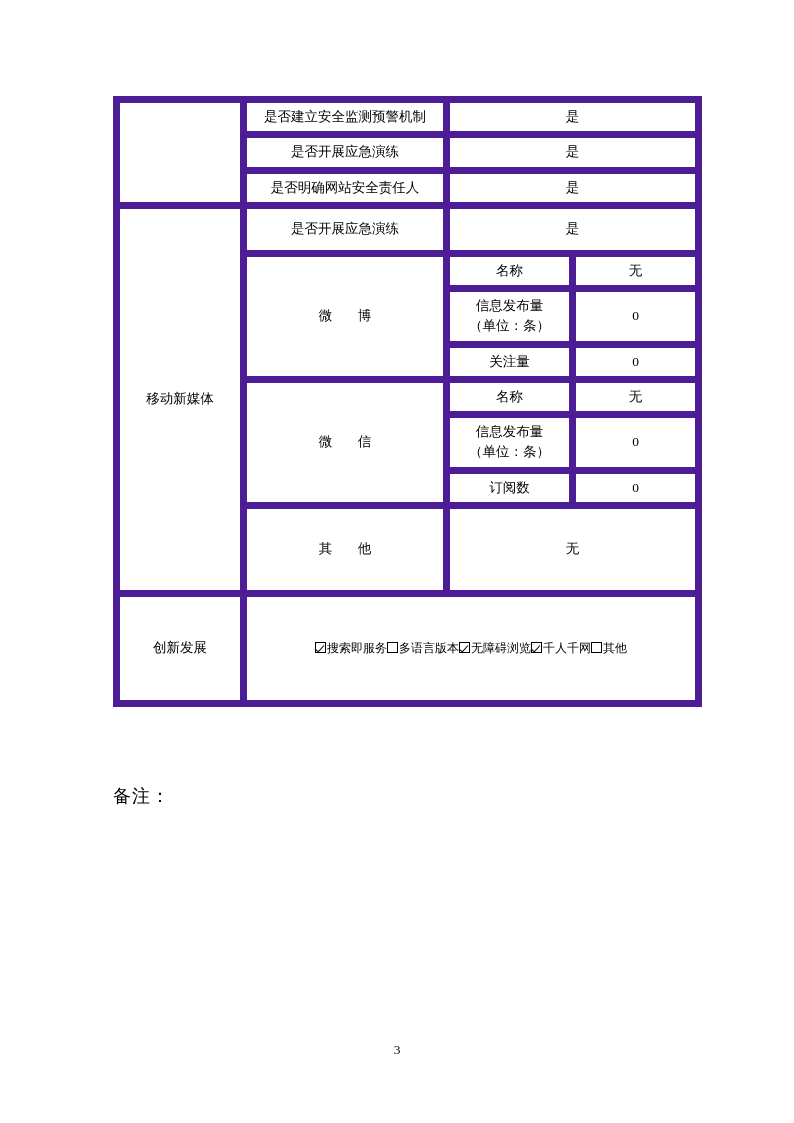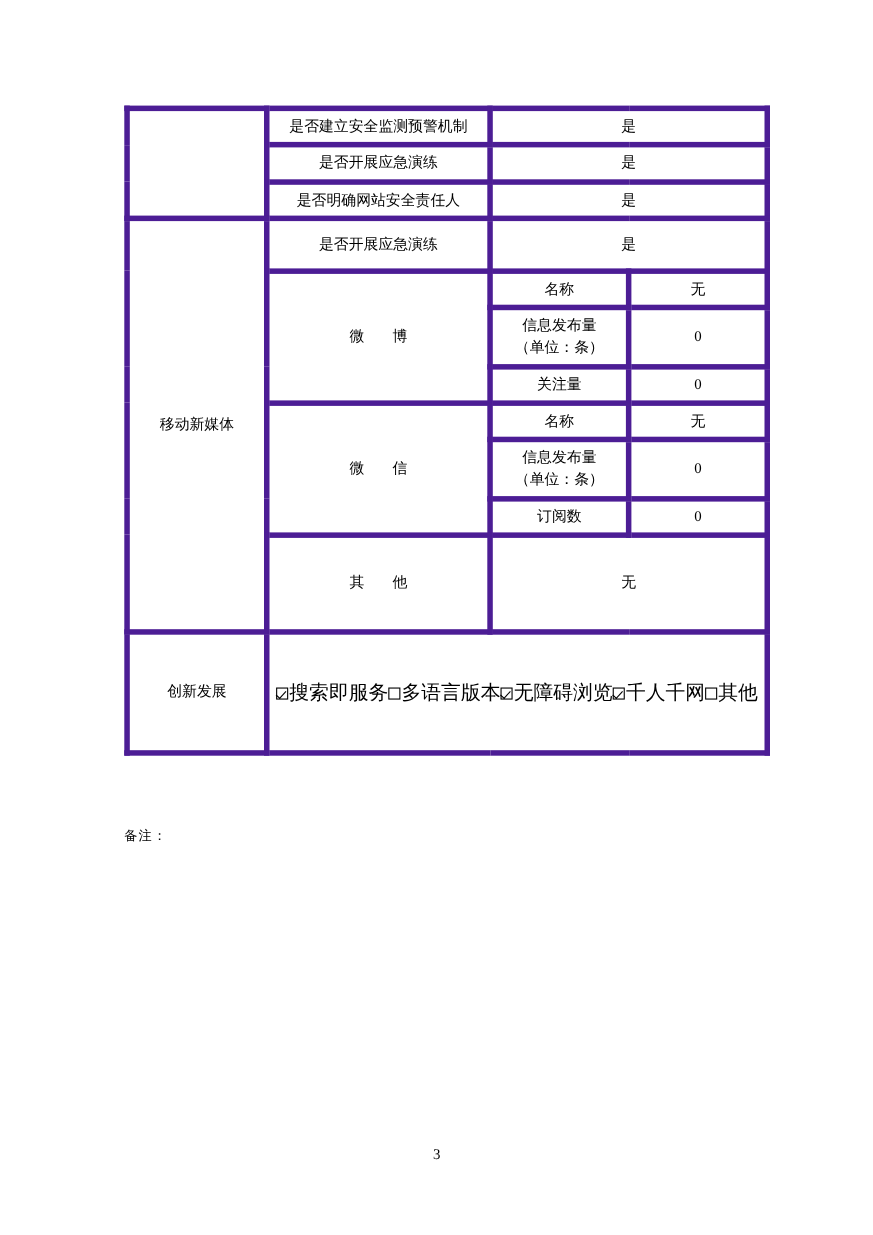--- a/index.html
+++ b/index.html
@@ -25,21 +25,21 @@
     left: 113px;
     top: 96px;
     width: 582px;
   }
   table.form {
     border-collapse: collapse;
     width: 582px;
     table-layout: fixed;
   }
   table.form td {
-    border: 5px solid #4c1d95;
+    border: 7px solid #4c1d95;
     font-size: 13.5px;
     line-height: 1.5;
     text-align: center;
     vertical-align: middle;
     padding: 4px 6px;
     box-sizing: border-box;
     font-family: "Liberation Serif", "DejaVu Serif", serif;
   }
   td.label-col { width: 127px; }
   td.mid-col   { width: 203px; }
@@ -50,21 +50,21 @@
     padding-left: 6px;
     margin-top: 24px;
   }
   .cell-two-line {
     line-height: 1.45;
   }
   .innov-row td {
     height: 110px;
   }
   .innov-line {
-    font-size: 18px;
+    font-size: 12px;
     white-space: nowrap;
     letter-spacing: 0px;
   }
   .chk {
     display: inline-block;
     width: 11px;
     height: 11px;
     border: 1px solid #000;
     position: relative;
     vertical-align: -1px;
@@ -83,22 +83,22 @@
     border-width: 0 1.4px 1.4px 0;
     transform: rotate(42deg);
   }
   .opt {
     display: inline-block;
     margin-right: 0px;
   }
   .remark {
     position: absolute;
     left: 113px;
-    top: 752px;
-    font-size: 12px;
+    top: 784px;
+    font-size: 18px;
     letter-spacing: 1px;
     font-family: "Liberation Serif", "DejaVu Serif", serif;
   }
   .page-number {
     position: absolute;
     left: 0;
     top: 1042px;
     width: 794px;
     text-align: center;
     font-size: 13.5px;

